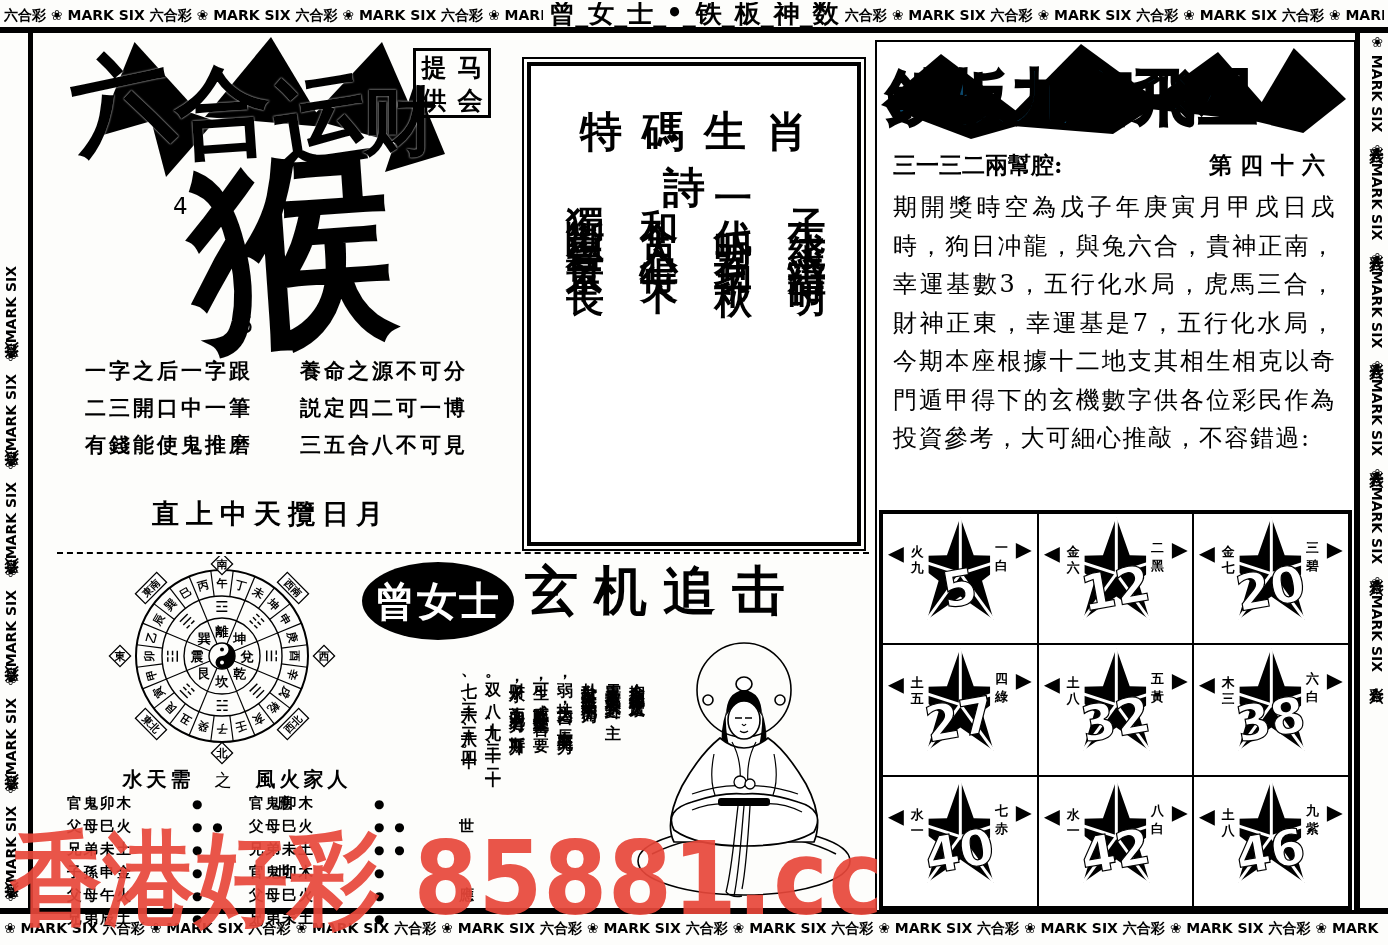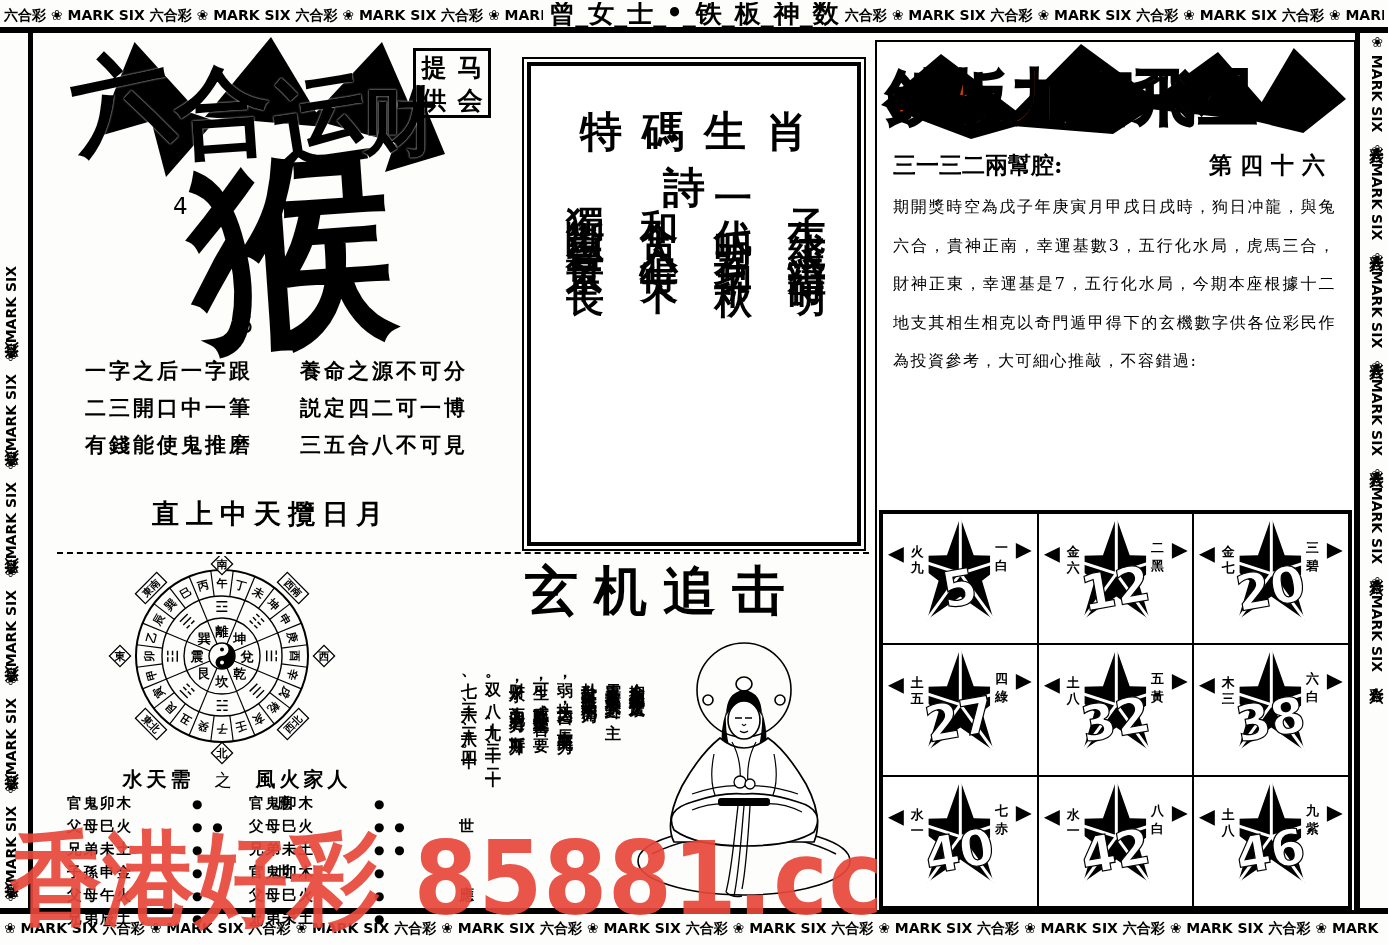--- a/index.html
+++ b/index.html
@@ -48,25 +48,25 @@
   #poem-title{position:absolute;left:0;right:0;top:26px;text-align:center;font-size:42px;font-weight:700;
               letter-spacing:20px;text-indent:20px;margin-top:12px;}
   .poem-col{position:absolute;top:112px;height:375px;writing-mode:vertical-rl;text-orientation:upright;
             font-size:38px;font-weight:bold;letter-spacing:12px;}
   .pc0{left:250px;} .pc1{left:176px;} .pc2{left:102px;} .pc3{left:28px;}
 
   
   #right-panel{position:absolute;left:875px;top:40px;width:477px;height:868px;border:2px solid #000;background:#fff;}
   #rp-header{position:absolute;left:4px;top:2px;width:467px;height:100px;overflow:hidden;}
   #rp-header-text{position:absolute;left:6px;top:14px;font-size:60px;font-weight:900;letter-spacing:2px;
-                  color:#c2410c;-webkit-text-stroke:2.5px #000;text-shadow:0 0 1px #000;white-space:nowrap;}
+                  color:#0c4a6e;-webkit-text-stroke:2.5px #000;text-shadow:0 0 1px #000;white-space:nowrap;}
   #rp-line1{position:absolute;left:16px;top:108px;width:440px;display:flex;justify-content:space-between;
             font-size:23px;font-weight:600;}
   #rp-issue{letter-spacing:8px;}
-  #rp-body{position:absolute;left:16px;top:146px;width:443px;font-size:16px;line-height:38.5px;
+  #rp-body{position:absolute;left:16px;top:146px;width:443px;font-size:24px;line-height:38.5px;
            text-align:justify;letter-spacing:1.5px;font-weight:500;}
 
   #star-grid{position:absolute;left:2px;top:468px;width:467px;height:394px;border:3px solid #000;
              display:grid;grid-template-columns:1fr 1fr 1fr;grid-template-rows:1fr 1fr 1fr;}
   .star-cell{border:1.5px solid #000;position:relative;background:#fff;}
   .star-cell svg{position:absolute;inset:0;width:100%;height:100%;}
 
   
   #mystery-box{position:absolute;left:57px;top:552px;width:812px;height:370px;border-top:2px dashed #000;}
   #zeng-logo{position:absolute;left:305px;top:8px;width:152px;height:78px;background:#000;border-radius:50%;
@@ -440,20 +440,21 @@
           <text x="257" y="103.85" font-size="11" font-weight="bold" text-anchor="middle" fill="#000" transform="">西</text>
           <rect x="69" y="25" width="30" height="14" fill="#fff" stroke="#000" stroke-width="1.3" transform="rotate(-45 84 32)"></rect>
           <text x="84" y="35.5" font-size="10" font-weight="bold" text-anchor="middle" fill="#000" transform="rotate(-45 84 32)">東南</text>
           <rect x="211" y="25" width="30" height="14" fill="#fff" stroke="#000" stroke-width="1.3" transform="rotate(45 226 32)"></rect>
           <text x="226" y="35.5" font-size="10" font-weight="bold" text-anchor="middle" fill="#000" transform="rotate(45 226 32)">西南</text>
           <rect x="69" y="161" width="30" height="14" fill="#fff" stroke="#000" stroke-width="1.3" transform="rotate(45 84 168)"></rect>
           <text x="84" y="171.5" font-size="10" font-weight="bold" text-anchor="middle" fill="#000" transform="rotate(45 84 168)">東北</text>
           <rect x="211" y="161" width="30" height="14" fill="#fff" stroke="#000" stroke-width="1.3" transform="rotate(-45 226 168)"></rect>
           <text x="226" y="171.5" font-size="10" font-weight="bold" text-anchor="middle" fill="#000" transform="rotate(-45 226 168)">西北</text>
         </svg></div>
+    <div id="zeng-logo">曾女士</div>
     <div id="mystery-title" class="serif">玄机追击</div>
     <div id="fortune-cols" class="serif">
         <div>今期本座起得坤宫之水天</div>
         <div>需之異宫之风水家人之卦，主</div>
         <div>卦世父申金生应爻子水池需为</div>
         <div>弱，扶之为吉，辰土空而无力</div>
         <div>可生，成土旺而反使其害，要</div>
         <div>财子水，为而池之有力，斯可开</div>
         <div>双。八、十九、二十二、二十</div>
         <div>七、三十六、三十八、四十。</div>

